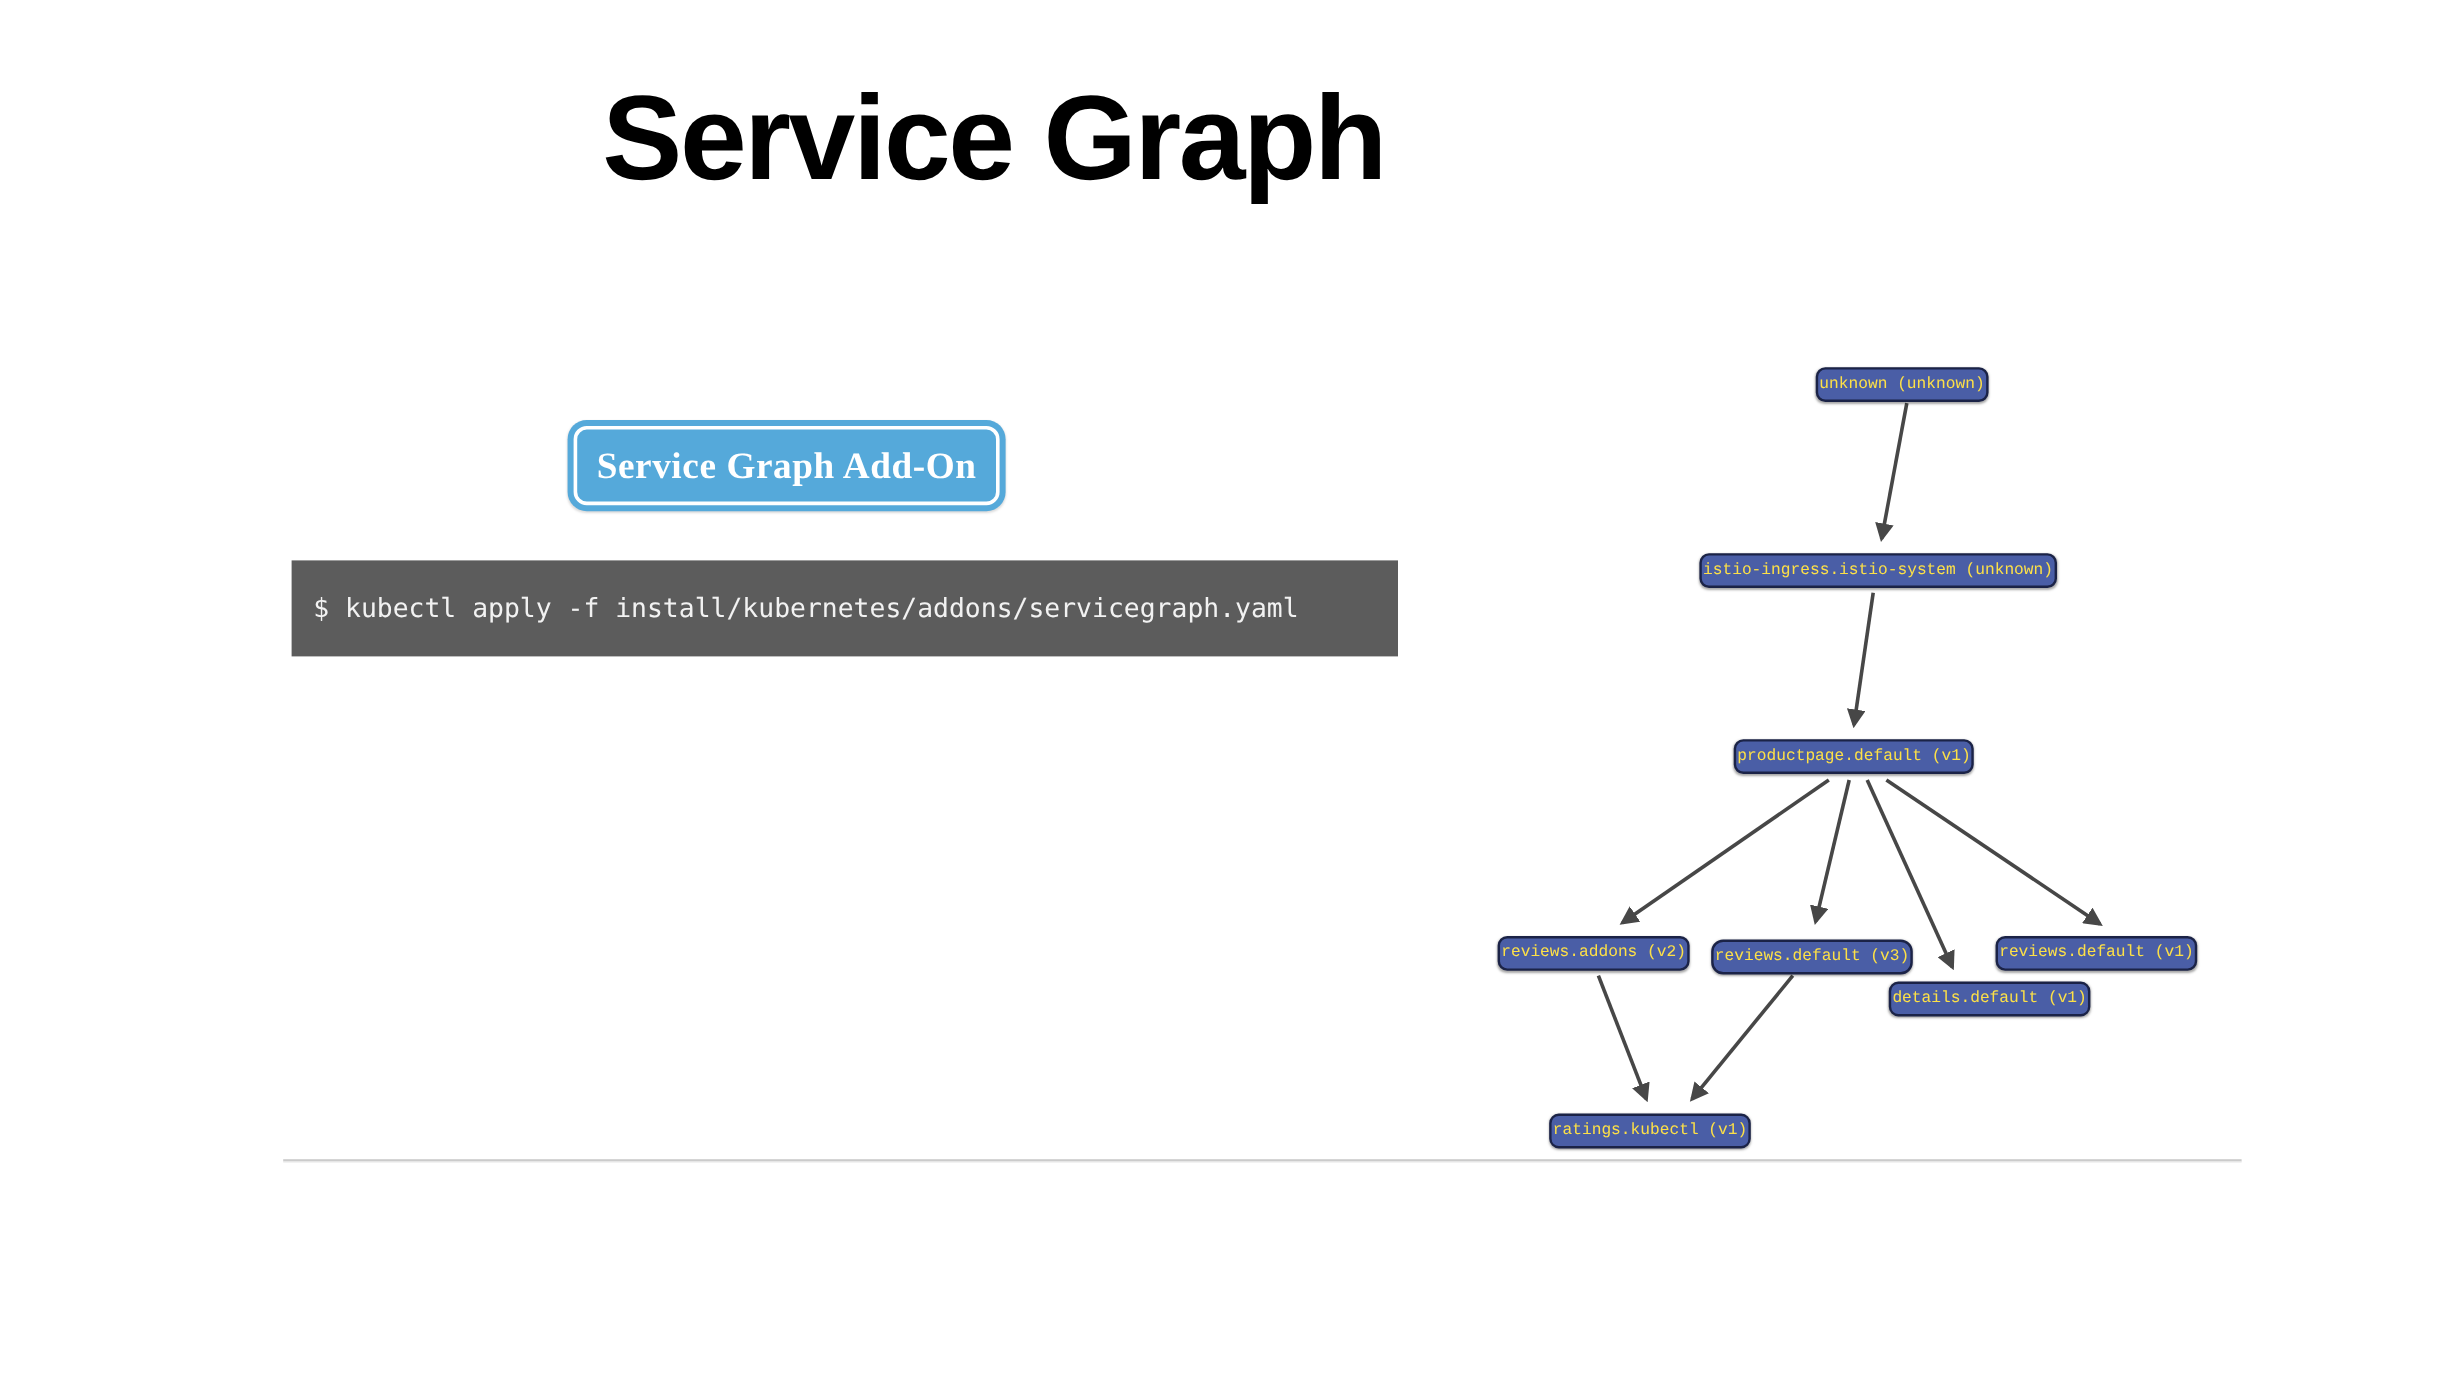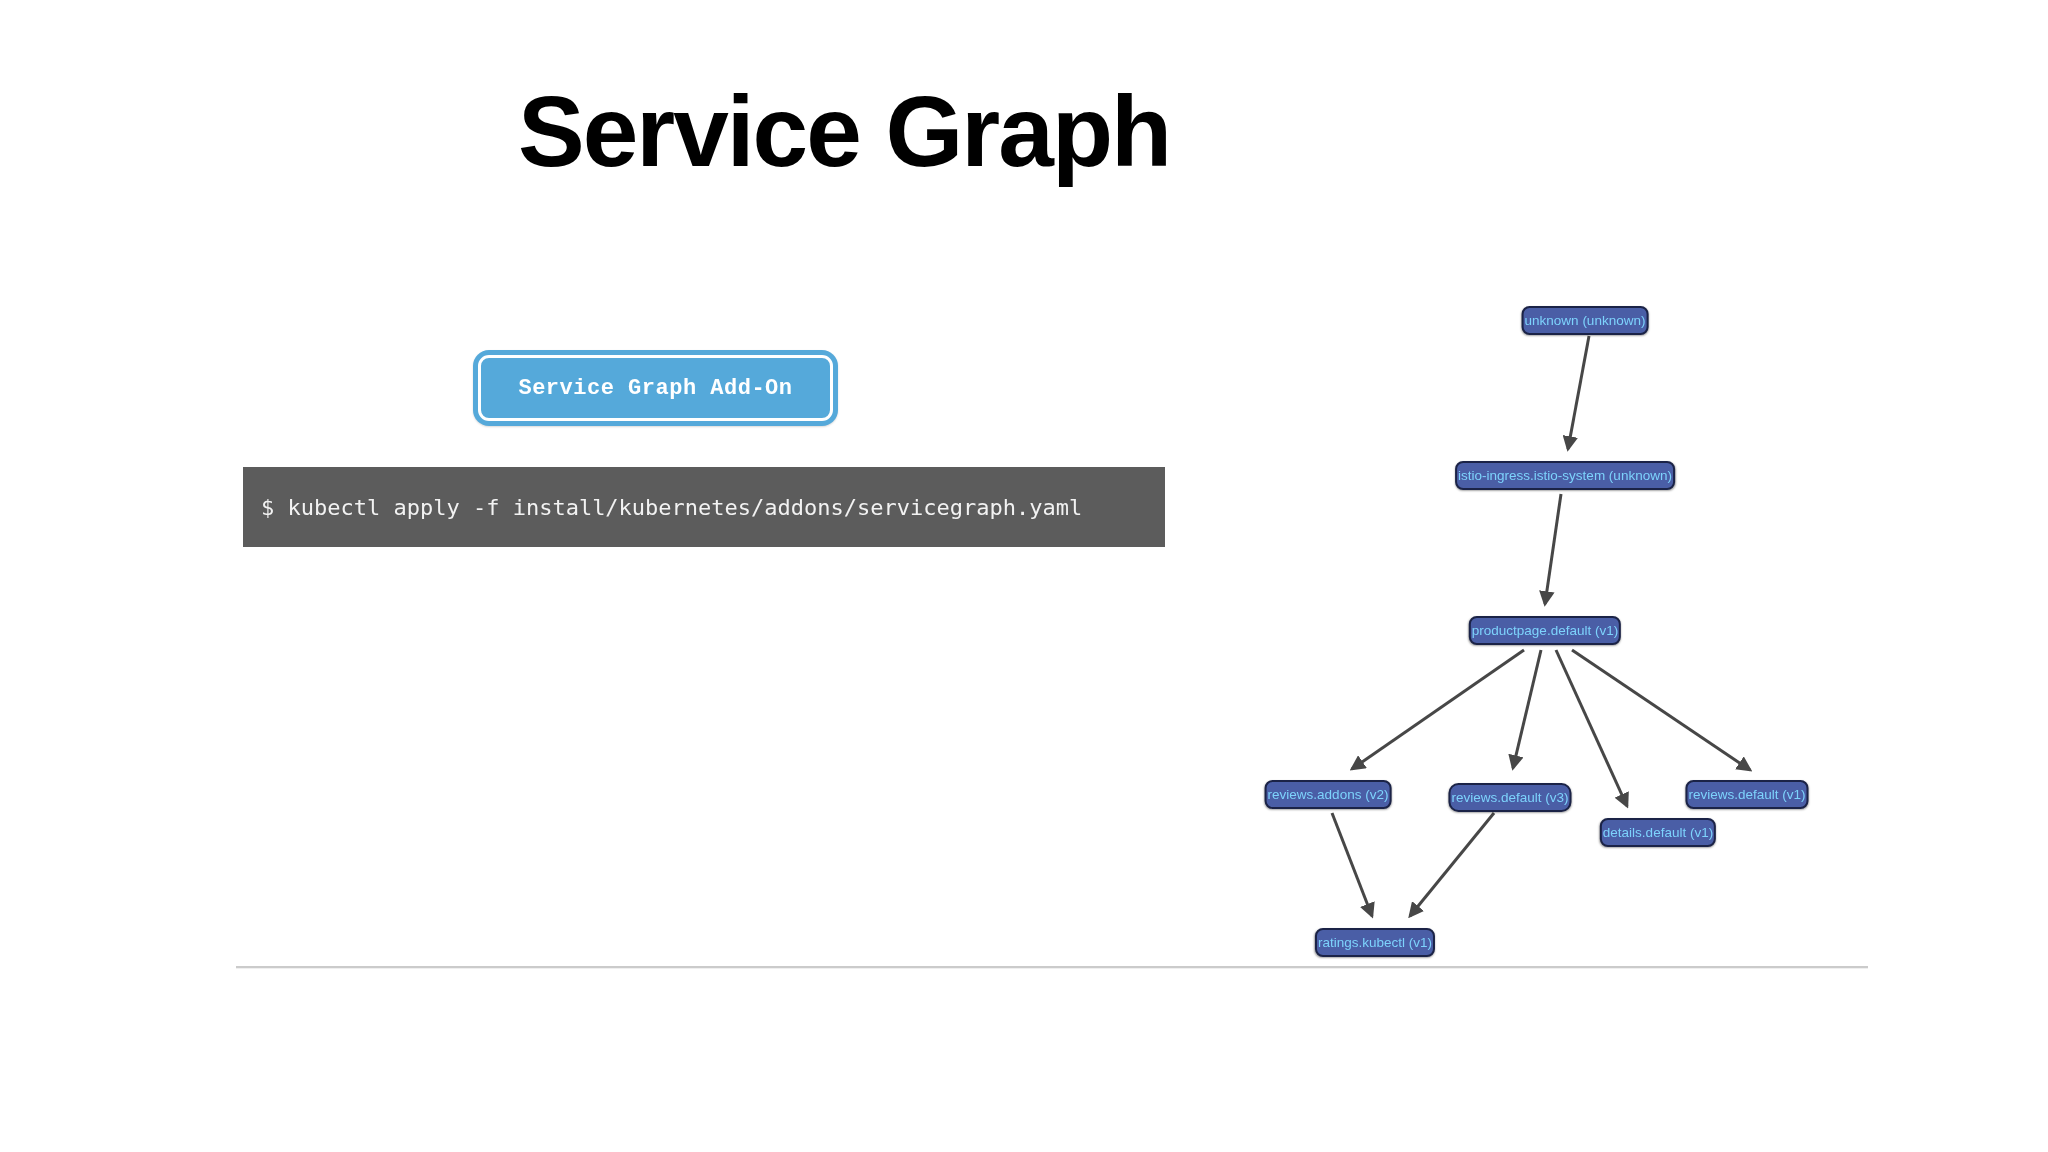--- a/index.html
+++ b/index.html
@@ -1,43 +1,43 @@
 <!DOCTYPE html>
 <html><head>
 <meta charset="utf-8">
 <style>
   html,body{margin:0;padding:0;background:#ffffff;}
   .slide{position:relative;width:2048px;height:1152px;background:#ffffff;overflow:hidden;
          font-family:"Liberation Sans",sans-serif;}
 
   
   .title{position:absolute;top:58px;left:0;width:1656px;text-align:center;
-         font-size:100px;font-weight:700;letter-spacing:-2px;color:#000000;margin:16px;
+         font-size:100px;font-weight:700;letter-spacing:-2px;color:#000000;margin:0;
          font-family:"Liberation Sans",sans-serif;}
 
   
   .addon-btn{position:absolute;left:473px;top:350px;width:365px;height:76px;
              background:#55a9da;border-radius:16px;
              display:flex;align-items:center;justify-content:center;
              box-shadow:0 1px 2px rgba(0,0,0,0.15);}
   .addon-btn::before{content:"";position:absolute;inset:5px;border:3px solid #ffffff;
                      border-radius:11px;pointer-events:none;}
-  .addon-btn span{color:#ffffff;font-size:22px;font-weight:700;letter-spacing:0.5px;
-                  font-family:Liberation Mono, monospace;}
+  .addon-btn span{color:#ffffff;font-size:31px;font-weight:700;letter-spacing:0.5px;
+                  font-family:Liberation Serif, serif;}
 
   
   .codeblock{position:absolute;left:243px;top:467px;width:922px;height:80px;
              background:#5c5c5c;display:flex;align-items:center;}
   .codeblock code{color:#f2f2f2;font-family:"DejaVu Sans Mono",monospace;
                   font-size:22px;padding-left:18px;white-space:nowrap;}
 
   
   .graph-node{position:absolute;transform:translateX(-50%);
               background:#4a5ea6;border:2.5px solid #1b2347;border-radius:8px;
-              color:#7dd3fc;font-family:Liberation Sans, sans-serif;font-size:13.5px;
+              color:#fde047;font-family:Liberation Mono, monospace;font-size:13.5px;
               padding:4px 1px;white-space:nowrap;line-height:17px;
               box-shadow:0 1px 2px rgba(0,0,0,0.35);}
   #edges{position:absolute;left:0;top:0;width:2048px;height:1152px;pointer-events:none;}
 
   
   .divider{position:absolute;left:236px;top:966px;width:1632px;height:0;
            border-top:2px solid #cbcbcb;border-bottom:1px solid #efefef;}
 </style>
 </head>
 <body>

